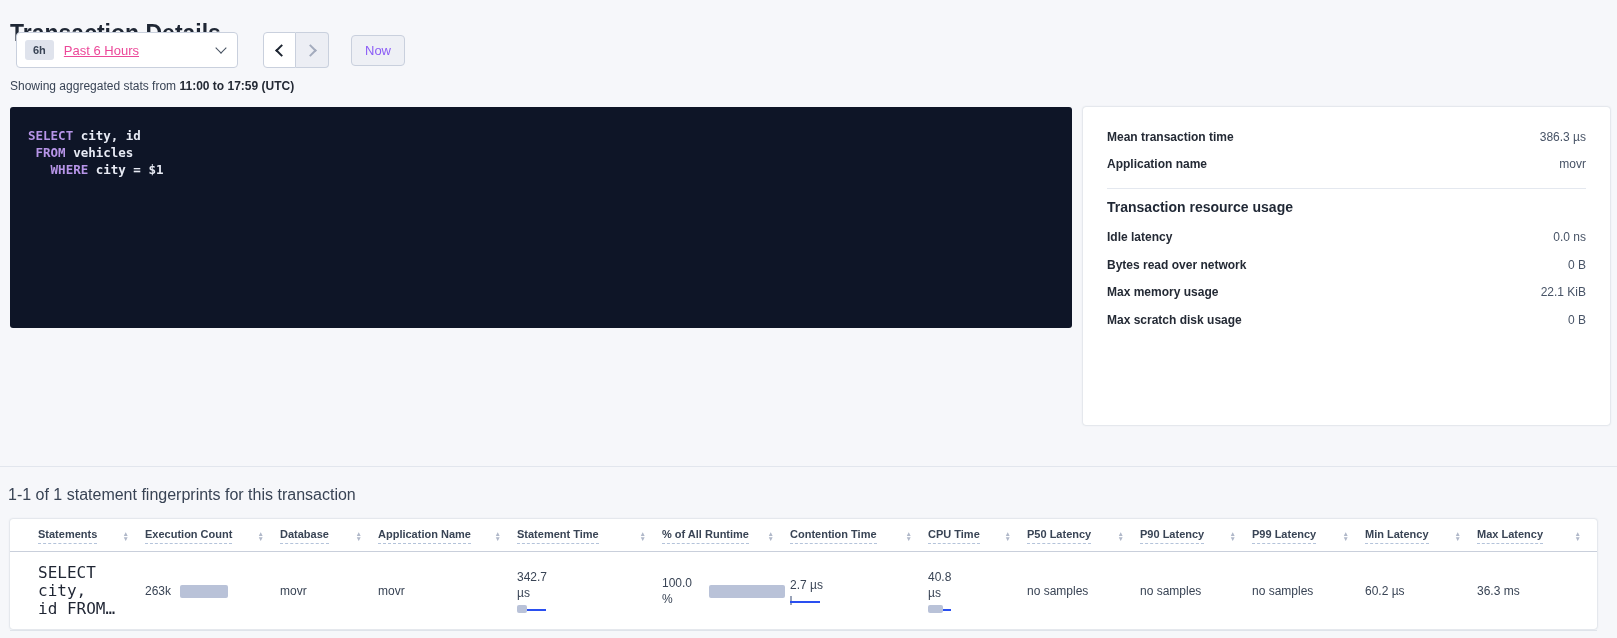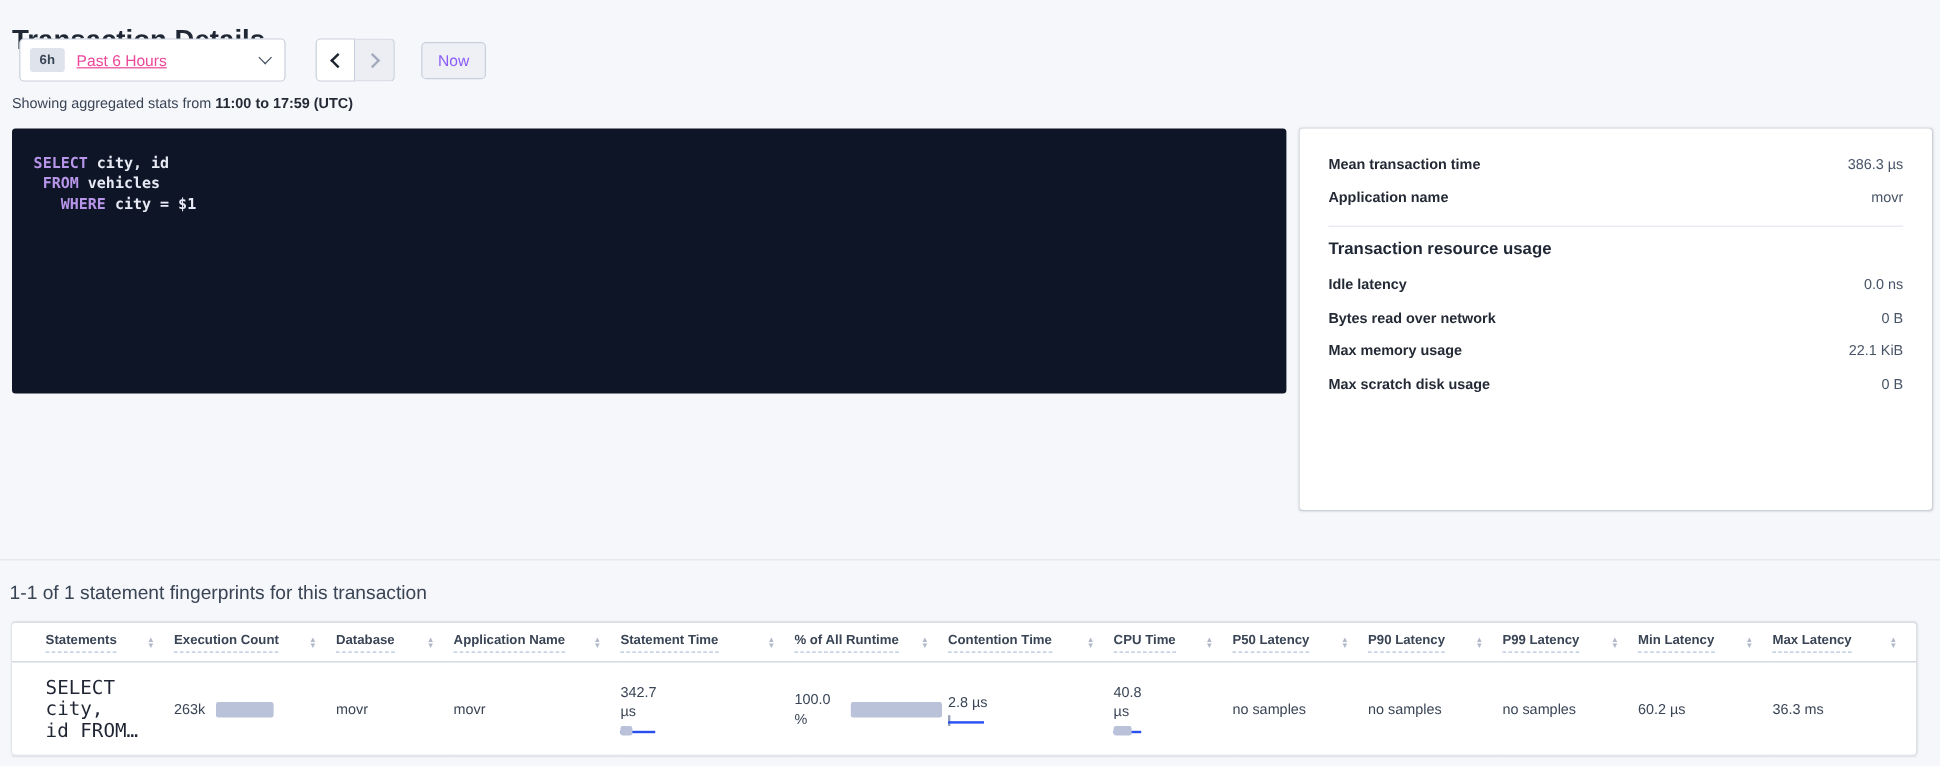--- a/index.html
+++ b/index.html
@@ -366,21 +366,21 @@
               <span class="blob blob-stmt"></span>
           </div>
         </td>
         <td>
           <div class="cell-flex">
             <div class="num-wrap w38">100.0 %</div>
             <span class="bar-grey bar-pct"></span>
           </div>
         </td>
         <td>
-          <div class="num-wrap">2.8 µs</div>
+          <div class="num-wrap">2.7 µs</div>
           <div class="mini-bar">
             <span class="tick"></span>
               <span class="line line-cont"></span>
           </div>
         </td>
         <td>
           <div class="num-wrap w38">40.8 µs</div>
           <div class="mini-bar">
             <span class="line line-cpu"></span>
               <span class="blob blob-cpu"></span>

